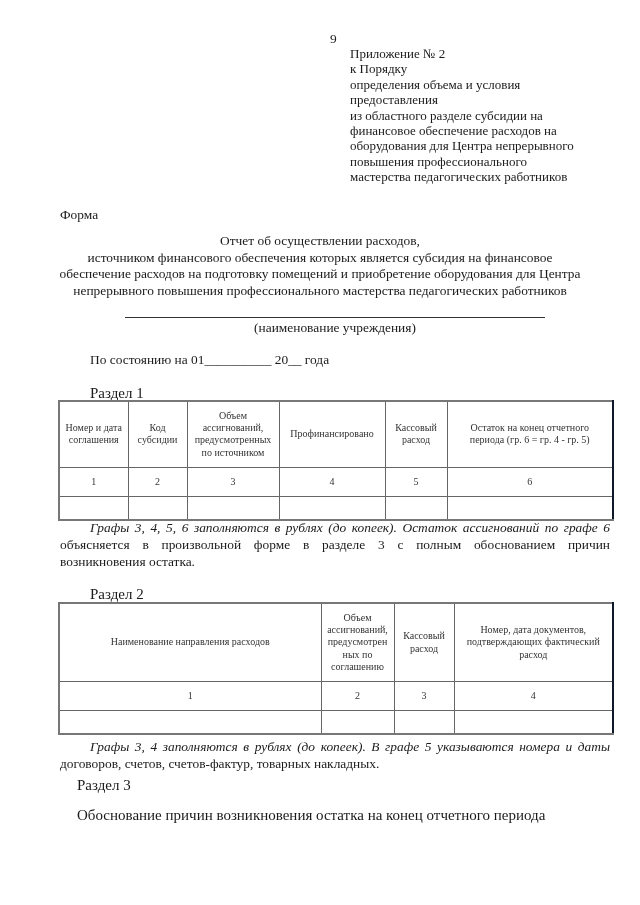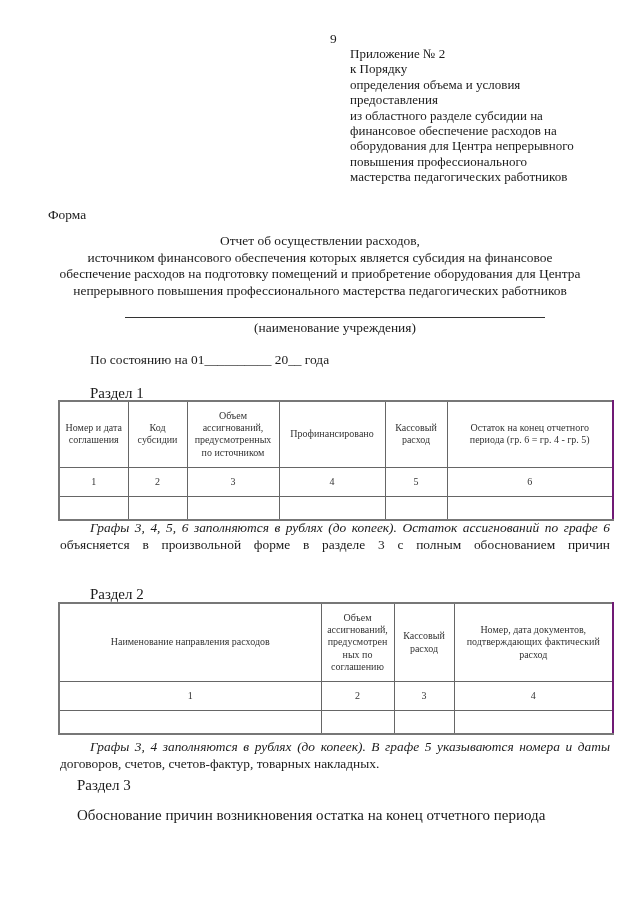--- a/index.html
+++ b/index.html
@@ -3,33 +3,33 @@
 <meta charset="utf-8">
 <style>
   html, body { margin:0; padding:0; background:#ffffff; }
   body { width:640px; height:905px; position:relative; overflow:hidden;
          font-family:"Liberation Serif", "DejaVu Serif", serif; color:#1a1a1a; }
   .abs { position:absolute; }
   .txt { font-size:13.4px; line-height:15.5px; white-space:nowrap; }
   #page-num { left:330px; top:31px; font-size:13.4px; }
   #appendix { left:350px; top:46px; }
   #appendix div { font-size:13px; line-height:15.4px; white-space:nowrap; }
-  #forma { left:48px; top:207px; }
+  #forma { left:60px; top:207px; }
   #title-block { left:40px; width:560px; top:233px; text-align:center; }
   #title-block div { font-size:13.4px; line-height:16.5px; white-space:nowrap; }
   #org-line { left:125px; top:317px; width:420px; height:0; border-top:1px solid #333; }
   #org-caption { left:0; width:670px; top:320px; text-align:center; }
   #as-of { left:90px; top:352px; }
   .section-label { font-size:15px; line-height:16px; white-space:nowrap; }
   table.form { position:absolute; border-collapse:collapse; table-layout:fixed; }
   table.form td { border:1px solid #666; text-align:center; vertical-align:middle;
                   font-size:10px; line-height:12.2px; color:#333; padding:8px 2px; }
   table.form tr.hdr td { border-top:2px solid #777; }
   table.form td:first-child { border-left:2px solid #777; }
-  table.form td:last-child { border-right:2px solid #701a75;margin-top:36px; }
+  table.form td:last-child { border-right:2px solid #0f172a;margin-top:36px; }
   table.form tr.last td { border-bottom:2px solid #777; }
   #t1 { left:58px; top:400px; width:554px; }
   #t2 { left:58px; top:602px; width:554px; }
   .para { font-size:13.4px; line-height:16.8px; text-align:justify; }
   #para1 { left:60px; top:520px; width:550px; }
   #para2 { left:60px; top:739px; width:550px; }
   .indent { text-indent:30px;font-style:italic; }
   .lastline { text-align-last:left; }
   .justify-all { text-align-last:justify; }
 </style>
@@ -99,20 +99,21 @@
     <td></td>
     <td></td>
     <td></td>
   </tr>
 </tbody>
   </table>
 
 <div class="abs para" id="para1">
   <div class="indent justify-all">Графы 3, 4, 5, 6 заполняются в рублях (до копеек). Остаток ассигнований по графе 6</div>
   <div class="justify-all">объясняется в произвольной форме в разделе 3 с полным обоснованием причин</div>
+  <div class="lastline">возникновения остатка.</div>
 </div>
 
 <div class="abs section-label" style="left:90px; top:586px;">Раздел 2</div>
 
 <table class="form" id="t2">
   <colgroup>
     <col style="width:262px">
       <col style="width:73px">
       <col style="width:60px">
       <col style="width:159px">

